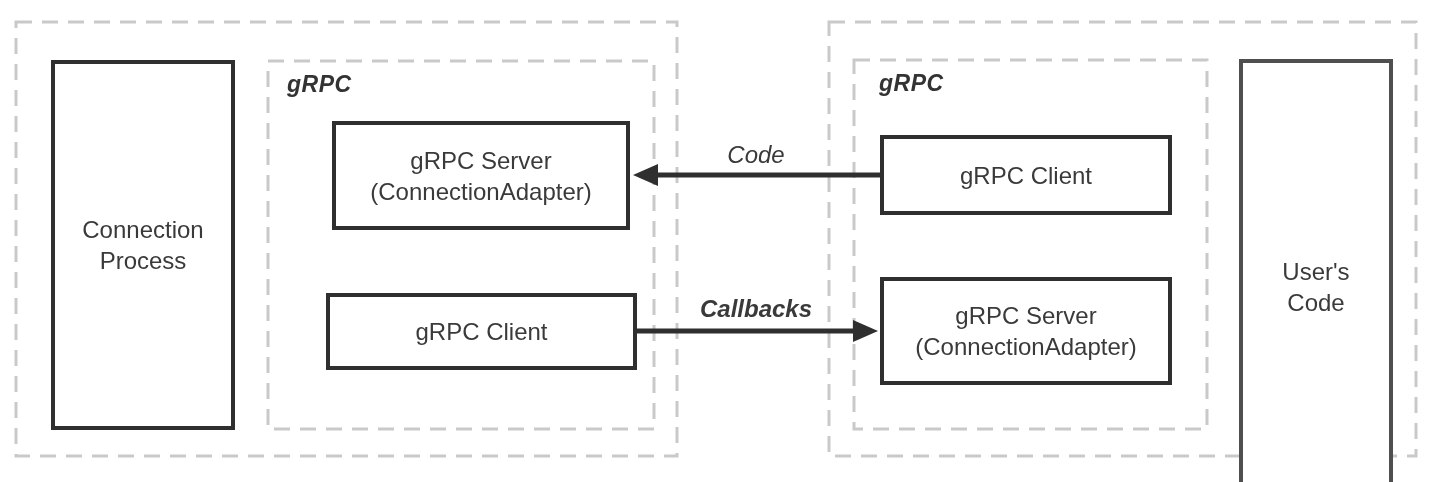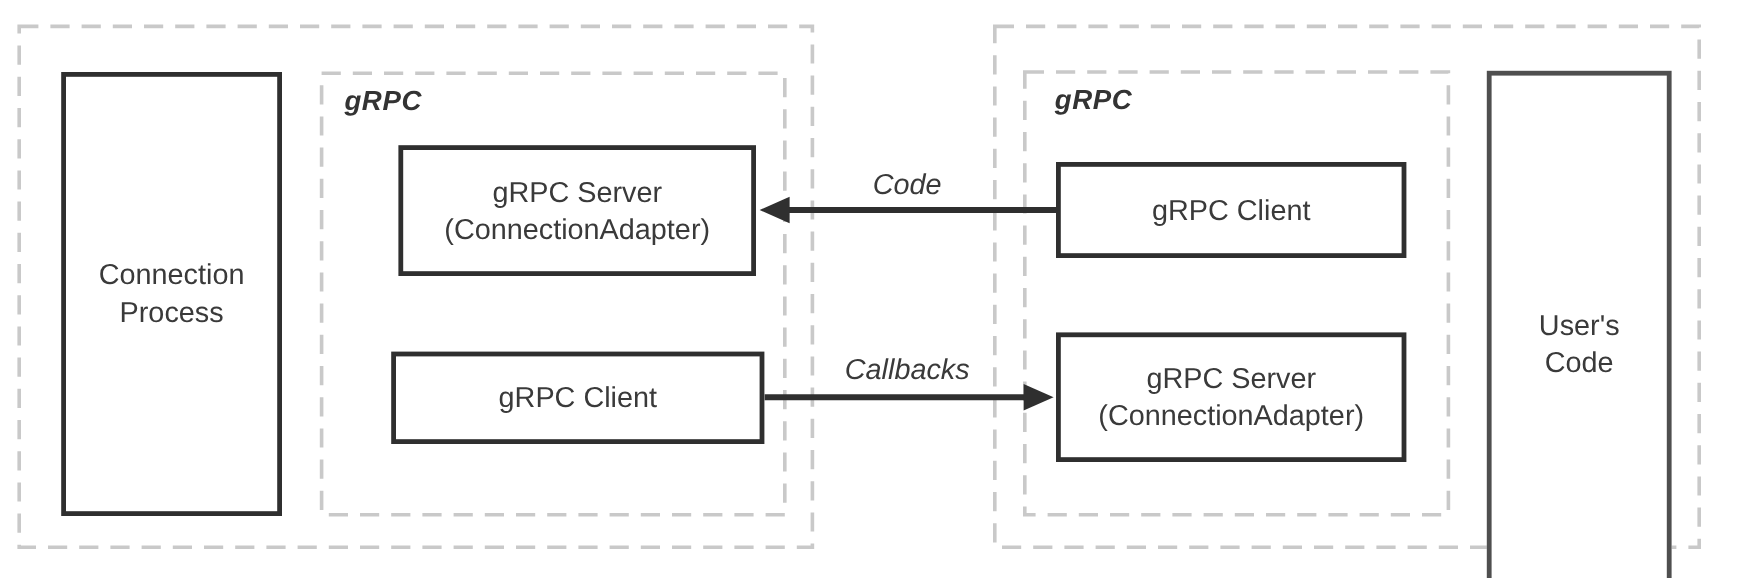--- a/index.html
+++ b/index.html
@@ -25,21 +25,21 @@
     position:absolute;font-size:23px;font-style:italic;font-weight:bold;
     color:#333333;letter-spacing:0.5px;
   }
   .grpc-label-left{left:287px;top:71px;}
   .grpc-label-right{left:879px;top:70px;}
   .arrow-label{
     position:absolute;transform:translateX(-50%);font-size:24px;
     font-style:italic;color:#3a3a3a;white-space:nowrap;
   }
   .arrow-label-apis{left:756px;top:141px;}
-  .arrow-label-callbacks{left:756px;top:295px;}
+  .arrow-label-callbacks{left:756px;top:295px;font-weight:bold;}
 </style>
 </head>
 <body>
 
 <div class="canvas">
 
   <svg class="lines" width="1456" height="482" viewBox="0 0 1456 482">
 
     <rect x="16" y="22" width="661" height="434" fill="none" stroke="#c9c9c9" stroke-width="3" stroke-dasharray="16 10"></rect>
     <rect x="268" y="61" width="386" height="368" fill="none" stroke="#c9c9c9" stroke-width="3" stroke-dasharray="16 10"></rect>

